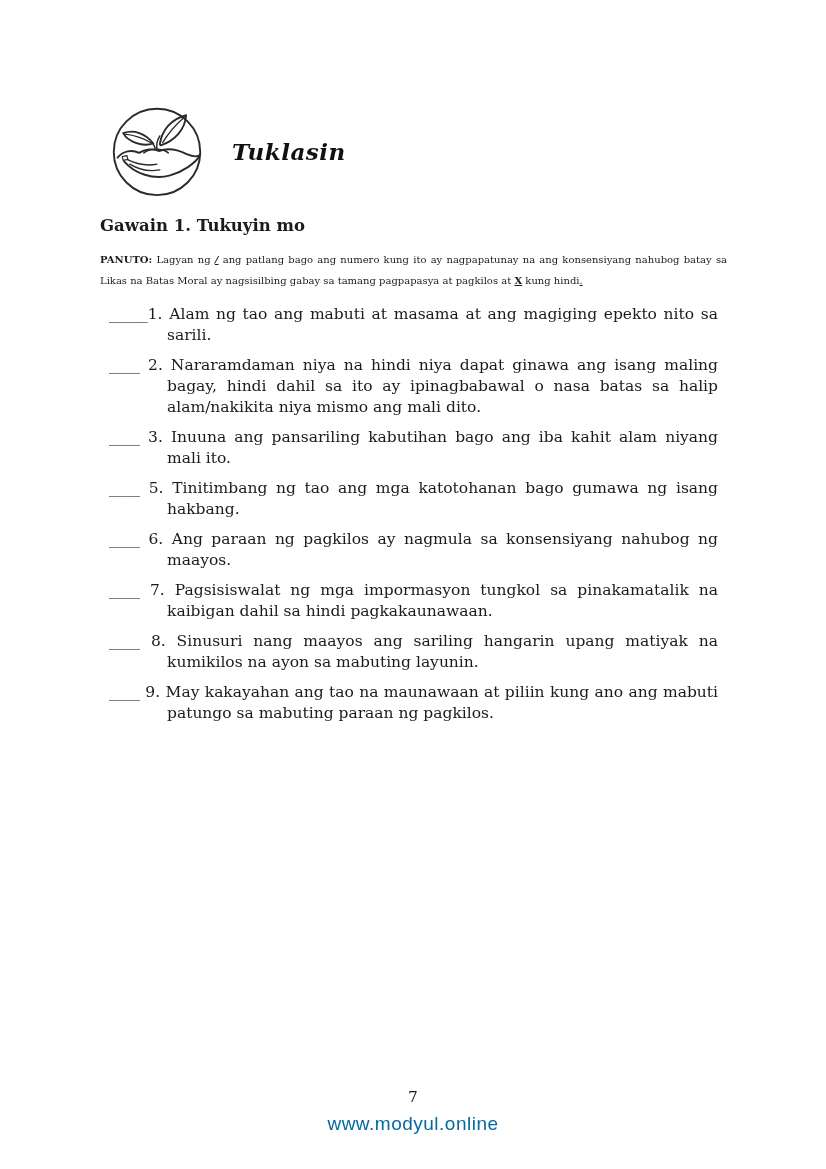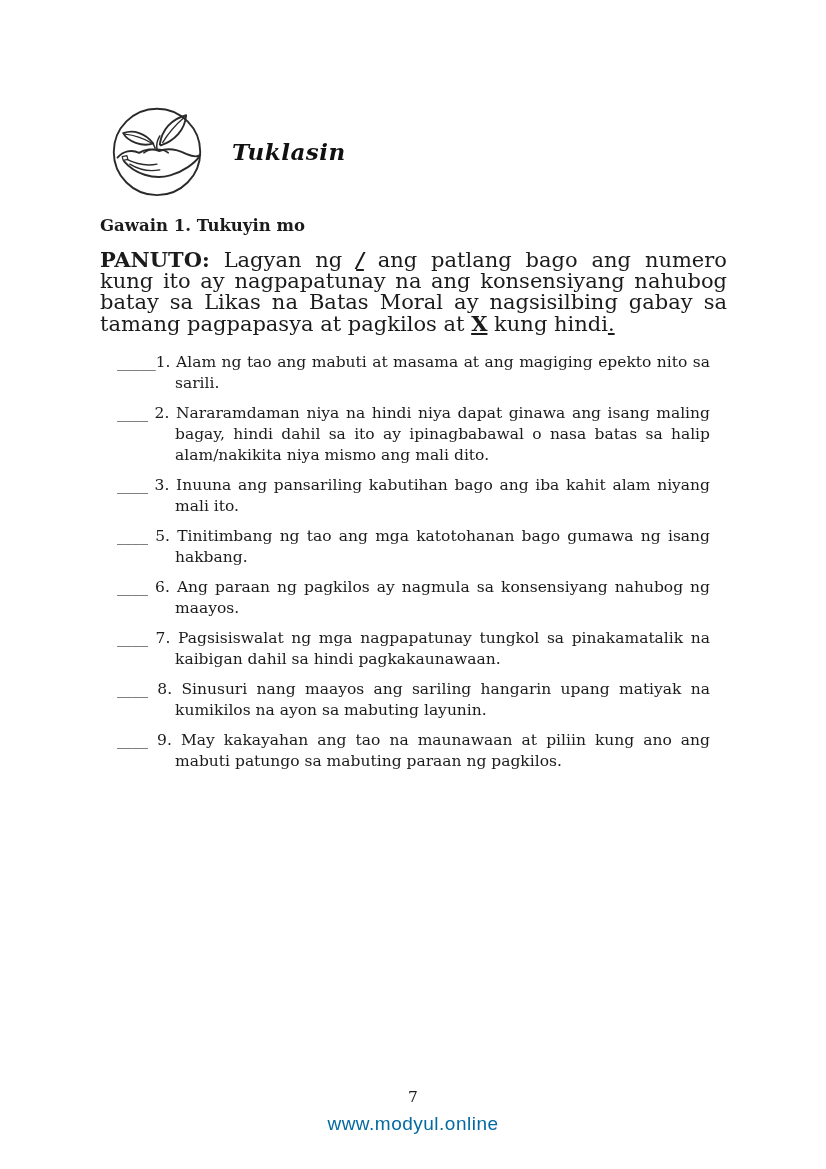--- a/index.html
+++ b/index.html
@@ -33,27 +33,27 @@
     font-style: italic;
     letter-spacing: 0.5px;
     color: #111;
   }
   .activity-heading {
     font-size: 16.5px;
     font-weight: bold;
     margin: 0 0 14px 0;
   }
   .panuto {
-    font-size: 21px;
+    font-size: 10px;
     line-height: 21px;
     text-align: justify;
     margin: 0 0 13px 0;
   }
   .panuto .lbl { font-weight: bold; }
-  .items { margin: 17px; }
+  .items { margin: 9px; }
   .item {
     font-size: 15.5px;
     line-height: 21px;
     text-align: justify;
     margin: 0 0 9px 0;
     padding-left: 58px;
     text-indent: -58px;
   }
   .blank { letter-spacing: 0; white-space: pre; }
   .page-num {
@@ -114,21 +114,21 @@
   <h2 class="activity-heading">Gawain 1. Tukuyin mo</h2>
 
   <p class="panuto"><span class="lbl">PANUTO:</span><span> Lagyan ng </span><b><i><u>/</u></i></b><span> ang patlang bago ang numero kung ito ay nagpapatunay na ang konsensiyang nahubog batay sa Likas na Batas Moral ay nagsisilbing gabay sa tamang pagpapasya at pagkilos at </span><b><u>X</u></b><span> kung hindi</span><u>.</u></p>
 
   <div class="items">
     <p class="item"><span class="blank">_____</span><span>1.</span> <span>Alam ng tao ang mabuti at masama at ang magiging epekto nito sa sarili.</span></p>
     <p class="item"><span class="blank">____</span><span> 2.</span> <span>Nararamdaman niya na hindi niya dapat ginawa ang isang maling bagay, hindi dahil sa ito ay ipinagbabawal o nasa batas sa halip alam/nakikita niya mismo ang mali dito.</span></p>
     <p class="item"><span class="blank">____</span><span> 3.</span> <span>Inuuna ang pansariling kabutihan bago ang iba kahit alam niyang mali ito.</span></p>
     <p class="item"><span class="blank">____</span><span> 5.</span> <span>Tinitimbang ng tao ang mga katotohanan bago gumawa ng isang hakbang.</span></p>
     <p class="item"><span class="blank">____</span><span> 6.</span> <span>Ang paraan ng pagkilos ay nagmula sa konsensiyang nahubog ng maayos.</span></p>
-    <p class="item"><span class="blank">____</span><span> 7.</span> <span>Pagsisiswalat ng mga nagpapatunay tungkol sa pinakamatalik na kaibigan dahil sa hindi pagkakaunawaan.</span></p>
+    <p class="item"><span class="blank">____</span><span> 7.</span> <span>Pagsisiswalat ng mga impormasyon tungkol sa pinakamatalik na kaibigan dahil sa hindi pagkakaunawaan.</span></p>
     <p class="item"><span class="blank">____</span><span> 8.</span> <span>Sinusuri nang maayos ang sariling hangarin upang matiyak na kumikilos na ayon sa mabuting layunin.</span></p>
     <p class="item"><span class="blank">____</span><span> 9.</span> <span>May kakayahan ang tao na maunawaan at piliin kung ano ang mabuti patungo sa mabuting paraan ng pagkilos.</span></p>
   </div>
 
 </div>
 
 <div class="page-num">7</div>
 <div class="watermark">www.modyul.online</div>
 
 </body></html>

